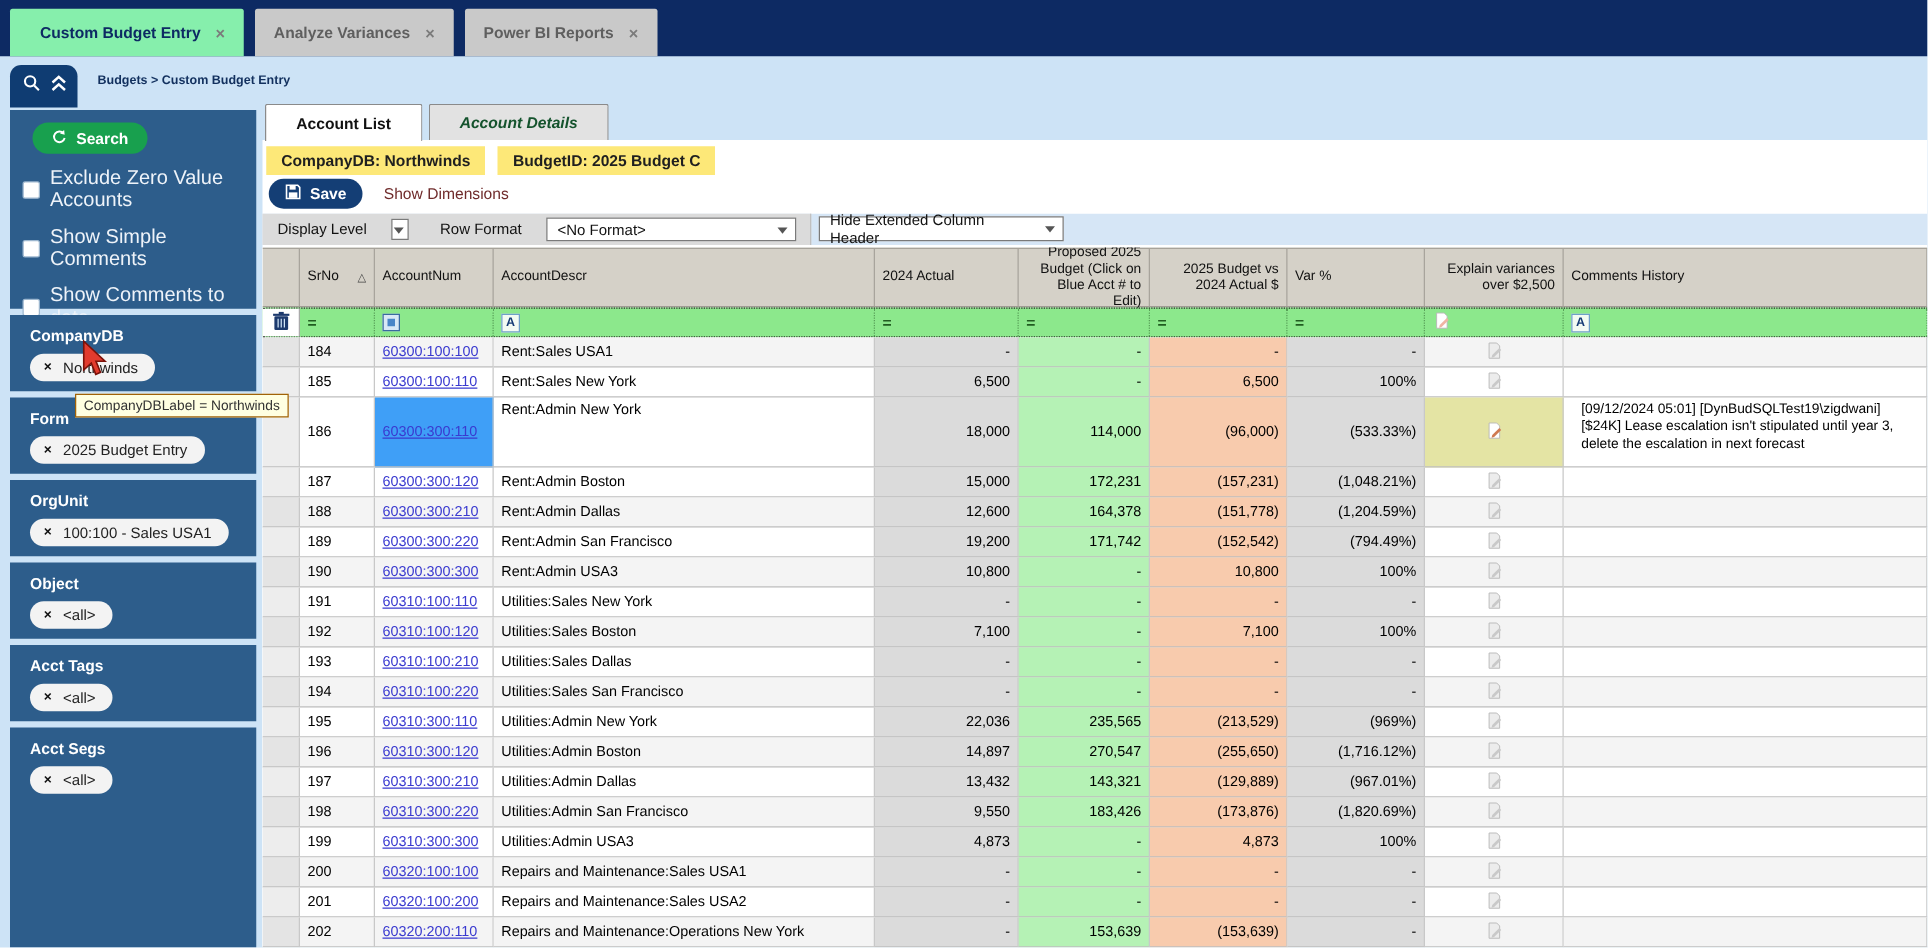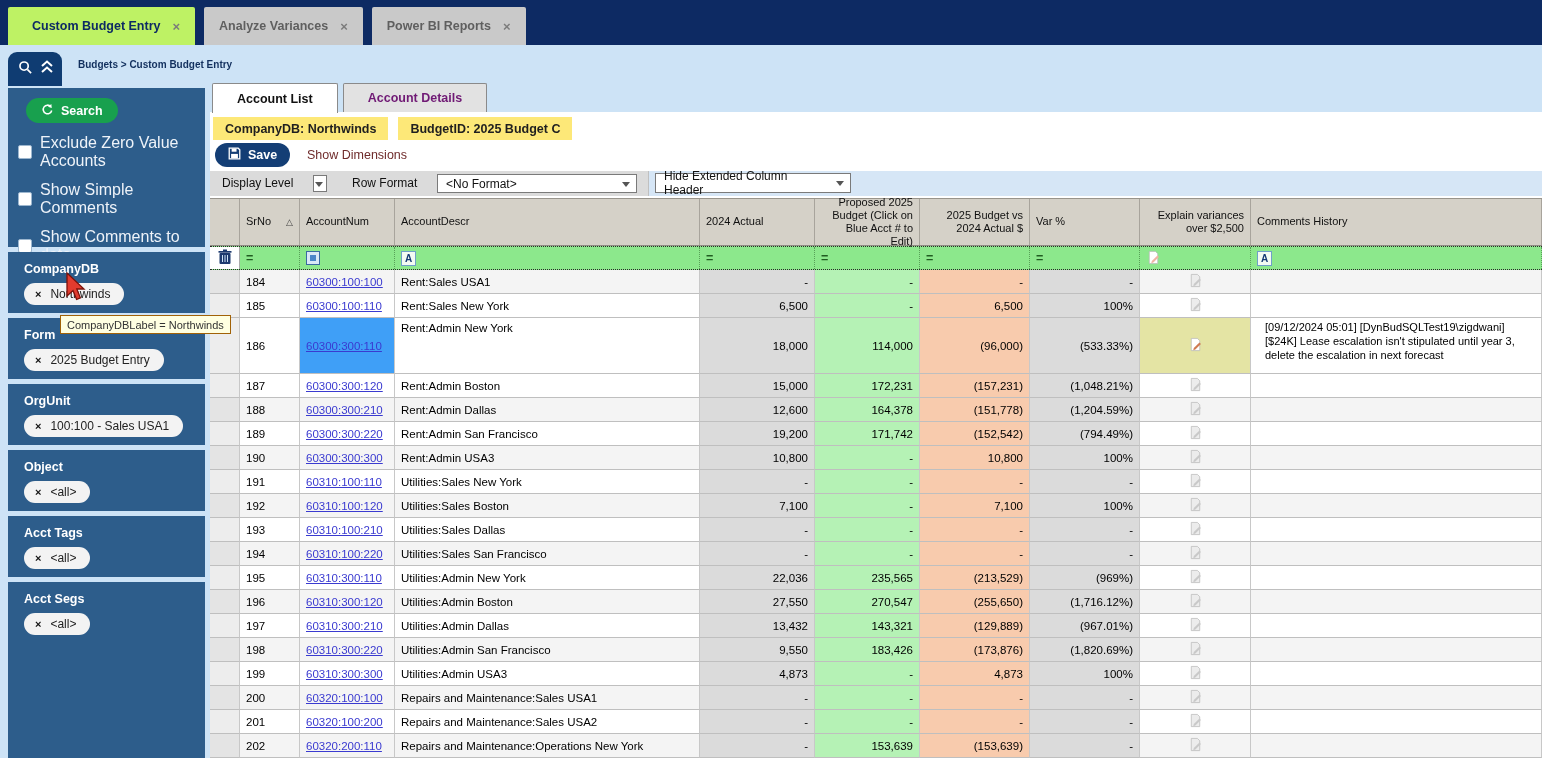--- a/index.html
+++ b/index.html
@@ -4,21 +4,21 @@
 <style>
   html,body{margin:0;padding:0;}
   #stage{position:relative;width:1542px;height:758px;background:#cde3f6;
          font-family:"Liberation Sans",sans-serif;overflow:hidden;}
 
   
   #top-bar{position:absolute;left:0;top:0;width:100%;height:45px;background:#0d2a63;}
   #top-tabs{position:absolute;left:8px;top:7px;display:flex;gap:9px;height:38px;}
   .toptab{display:flex;align-items:center;gap:12px;padding:0 15px;background:#c9c9c9;
           color:#5f5f5f;font-weight:bold;font-size:12.5px;border-radius:2px 2px 0 0;cursor:default;}
-  .toptab.active{background:#bef264;color:#0d2a63;padding-left:24px;}
+  .toptab.active{background:#86efac;color:#0d2a63;padding-left:24px;}
   .closex{font-size:13px;color:#7b7b7b;font-weight:bold;}
 
   
   #search-toggle{position:absolute;left:8px;top:52px;width:54px;height:34px;background:#0f3c72;
                  border-radius:9px 9px 0 0;display:flex;align-items:center;justify-content:center;gap:8px;}
   #breadcrumb{position:absolute;left:78px;top:59px;font-size:10px;font-weight:bold;color:#12305e;}
 
   
   #sidebar{position:absolute;left:8px;top:88px;width:197px;bottom:0;display:flex;flex-direction:column;gap:5px;}
   .sbpanel{background:#2d5d8b;box-sizing:border-box;}
@@ -38,21 +38,21 @@
   #tooltip{position:absolute;left:60px;top:315px;height:17px;display:flex;align-items:center;padding:0 6px;
            background:#ffffe1;border:1px solid #a16207;font-size:11px;color:#333;z-index:40;white-space:nowrap;}
   #cursor{position:absolute;left:64px;top:272px;z-index:50;}
 
   
   #main-panel{position:absolute;left:210px;top:112px;right:0;bottom:0;background:#fff;}
   #main-tabs{position:absolute;left:212px;top:83px;display:flex;gap:5px;z-index:5;}
   .mtab{height:29px;display:flex;align-items:center;padding:0 24px;font-weight:bold;font-size:12.5px;
         border:1px solid #8a8a8a;border-bottom:none;border-radius:2px 2px 0 0;box-sizing:border-box;}
   .mtab.active{background:#fff;color:#111;height:30px;}
-  .mtab.inactive{background:#e2e2e2;color:#701a75;}
+  .mtab.inactive{background:#e2e2e2;color:#14532d;font-style:italic;}
   #badges{position:absolute;left:213px;top:117px;display:flex;gap:10px;z-index:3;}
   .badge{display:flex;align-items:center;height:23px;padding:0 12px;background:#fde878;
          font-weight:bold;font-size:12.5px;color:#1f1f1f;}
   #save-btn{position:absolute;left:215px;top:143px;height:24px;border-radius:12px;background:#143e75;
             color:#fff;font-weight:bold;font-size:12.5px;display:flex;align-items:center;gap:7px;
             padding:0 13px;z-index:3;}
   #show-dims{position:absolute;left:307px;top:148px;font-size:12.5px;color:#6f2b2b;z-index:3;}
 
   
   #toolbar{position:absolute;left:210px;top:171px;right:0;height:25px;background:#d6e6f6;z-index:3;}
@@ -556,21 +556,21 @@
           </div>
           <div class="tcell c9"></div>
         </div>
         <div class="trow alt">
           <div class="tcell c0"></div>
           <div class="tcell c1">196</div>
           <div class="tcell c2">
             <span class="alink">60310:300:120</span>
           </div>
           <div class="tcell c3">Utilities:Admin Boston</div>
-          <div class="tcell c4 num grey">27,550</div>
+          <div class="tcell c4 num grey">14,897</div>
           <div class="tcell c5 num green">270,547</div>
           <div class="tcell c6 num orange">(255,650)</div>
           <div class="tcell c7 num grey">(1,716.12%)</div>
           <div class="tcell c8">
             <span><svg width="15" height="15" viewBox="0 0 16 16">
                 <path d="M3.5 1.5h6.5l2.5 2.5v10.5h-9z" fill="#ececec" stroke="#b9b9b9" stroke-width="0.8"></path>
                 <path d="M6.2 11.8l6-6 1.6 1.6-6 6-2.2.6z" fill="#c9c9c9"></path>
               </svg></span>
           </div>
           <div class="tcell c9"></div>

